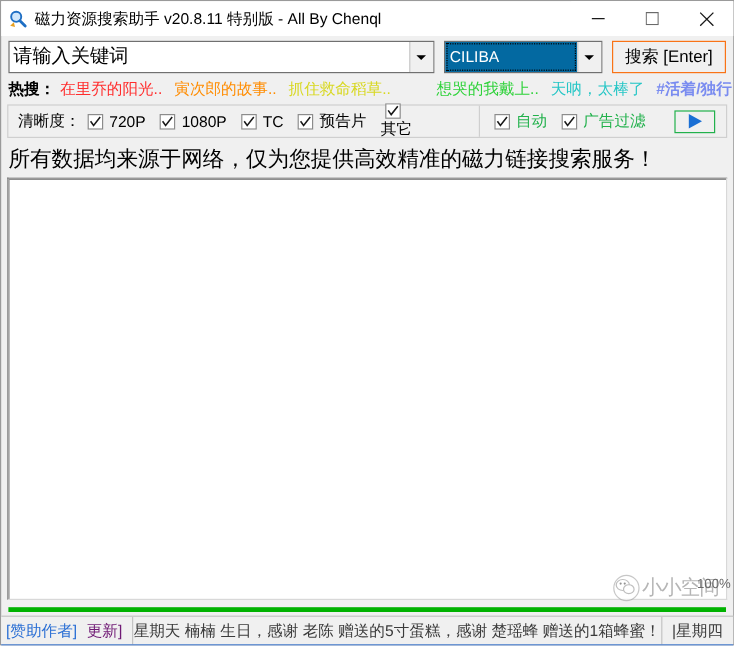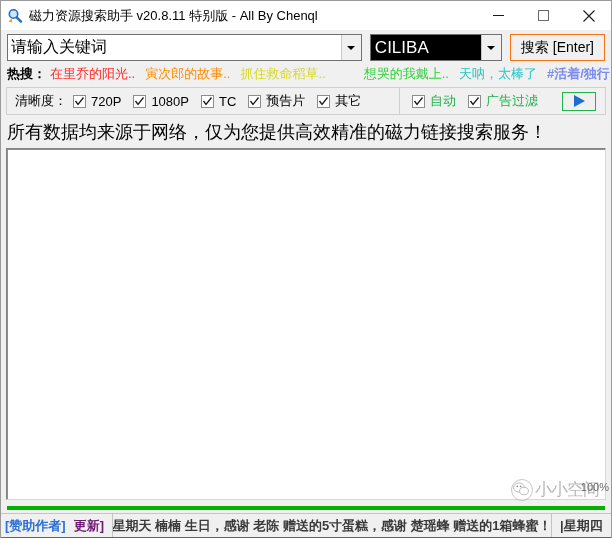--- a/index.html
+++ b/index.html
@@ -117,23 +117,23 @@
     height: 27px;
     width: 132px;
     flex: 0 0 132px;
     margin-left: 8px;
     border: 1px solid #707070;
     background: #ffffff;
     box-sizing: border-box;
   }
   .engine-value {
     flex: 1 1 auto;
-    background: #000000;
+    background: #0369a1;
     color: #ffffff;
-    font-size: 17px;
+    font-size: 13px;
     display: flex;
     align-items: center;
     padding-left: 4px;
     outline: 1px dotted #000000;
     outline-offset: -2px;
     overflow: hidden;
     white-space: nowrap;
   }
 
   .search-btn {
@@ -205,21 +205,21 @@
     font-size: 13px;
     margin-right: 6px;
     white-space: nowrap;
   }
   .cb-group {
     display: flex;
     align-items: center;
     margin-right: 12px;
     white-space: nowrap;
   }
-  .cb-group:last-child { margin-right: 0; }
+  .cb-group:last-child { margin-right: 0; flex-direction: column; }
   .cb {
     width: 13px;
     height: 13px;
     box-sizing: border-box;
     border: 1px solid #8c8c8c;
     background: #ffffff;
     margin-right: 5px;
     position: relative;
     flex: 0 0 13px;
   }
@@ -293,21 +293,20 @@
     align-items: center;
     font-size: 13px;
     position: relative;
     box-sizing: border-box;
   }
   .st-cell {
     height: 100%;
     display: flex;
     align-items: center;
     box-sizing: border-box;
-    font-weight: bold;
   }
   .st-sponsor {
     padding-left: 4px;
     color: #2b6fd4;
     white-space: nowrap;
   }
   .st-update {
     padding-left: 8px;
     padding-right: 8px;
     color: #701a75;

